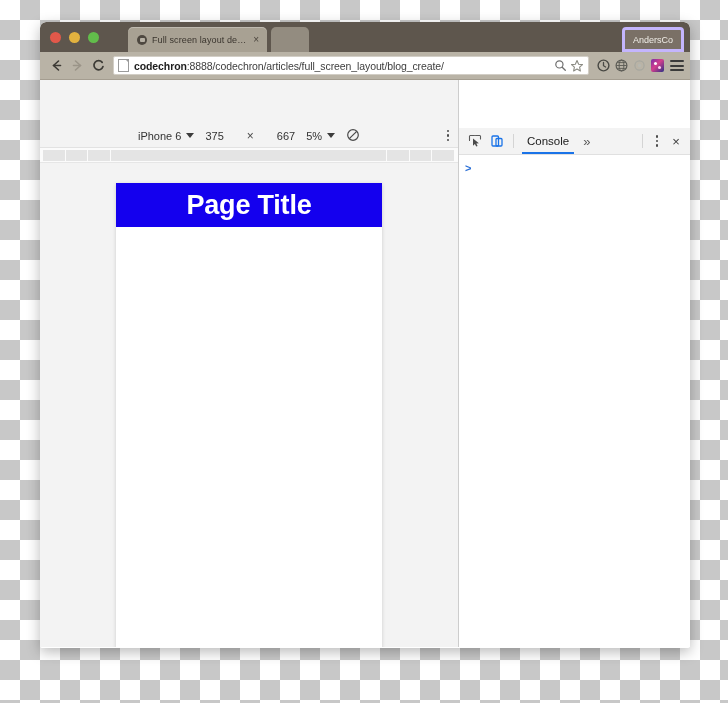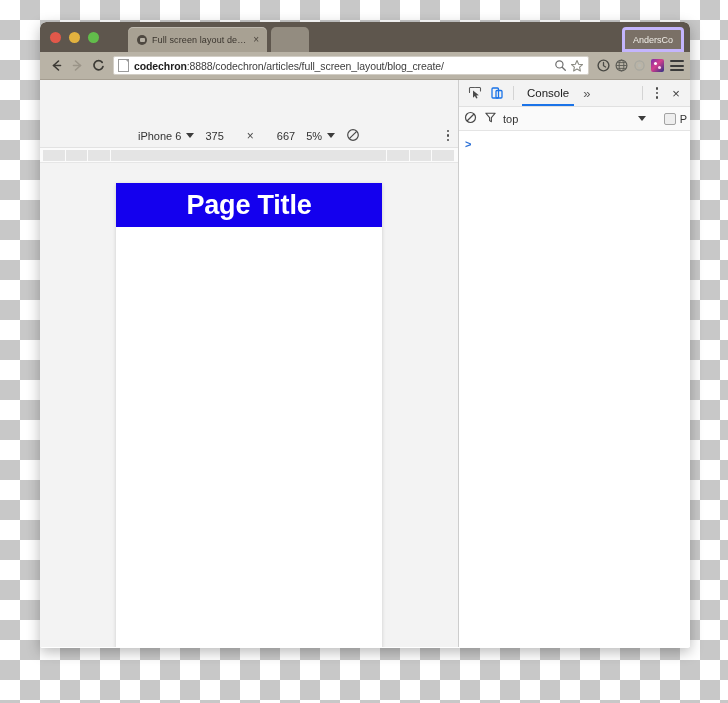--- a/index.html
+++ b/index.html
@@ -262,20 +262,21 @@
     background: #ffffff;
     display: flex; flex-direction: column;
   }
   #dt-tabbar {
     height: 26px;
     background: #f3f3f3;
     border-bottom: 1px solid #e0e0e0;
     display: flex; align-items: center;
     padding-left: 5px;
     position: relative;
+    margin-top: 48px;
   }
   .dt-tool {
     width: 22px; height: 22px;
     display: flex; align-items: center; justify-content: center;
     flex: 0 0 auto;
   }
   .dt-sep {
     width: 1px; height: 14px; background: #d4d4d4;
     margin: 0 5px; flex: 0 0 auto;
   }
@@ -499,39 +500,20 @@
           <div class="dt-sep"></div>
           <div class="kebab" style="position:relative;right:auto;padding:0 6px">
             <i></i>
               <i></i>
               <i></i>
           </div>
           <div class="dt-close">×</div>
         </div>
       </div>
 
-      <div id="dt-filterbar">
-        <span>
-          <svg width="13" height="13" viewBox="0 0 13 13">
-              <circle cx="6.5" cy="6.5" r="5" fill="none" stroke="#4a4a4a" stroke-width="1.2"></circle>
-              <path d="M3 10 L10 3" stroke="#4a4a4a" stroke-width="1.2"></path>
-            </svg>
-        </span>
-        <span style="margin-left:7px">
-          <svg width="13" height="13" viewBox="0 0 13 13">
-              <path d="M1.8 2.2 H11.2 L7.4 6.6 V10.8 L5.6 9.6 V6.6 Z" fill="none" stroke="#4a4a4a" stroke-width="1.1" stroke-linejoin="round"></path>
-            </svg>
-        </span>
-        <span class="ctx-label">top</span>
-        <span class="ctx-caret"></span>
-        <span class="preserve">
-          <span class="checkbox"></span>
-          <span>P</span>
-        </span>
-      </div>
 
       <div id="console-area">
         <div class="prompt-row">
           <span class="prompt-caret">&gt;</span>
         </div>
       </div>
     </div>
 
   </div>
 </div>

